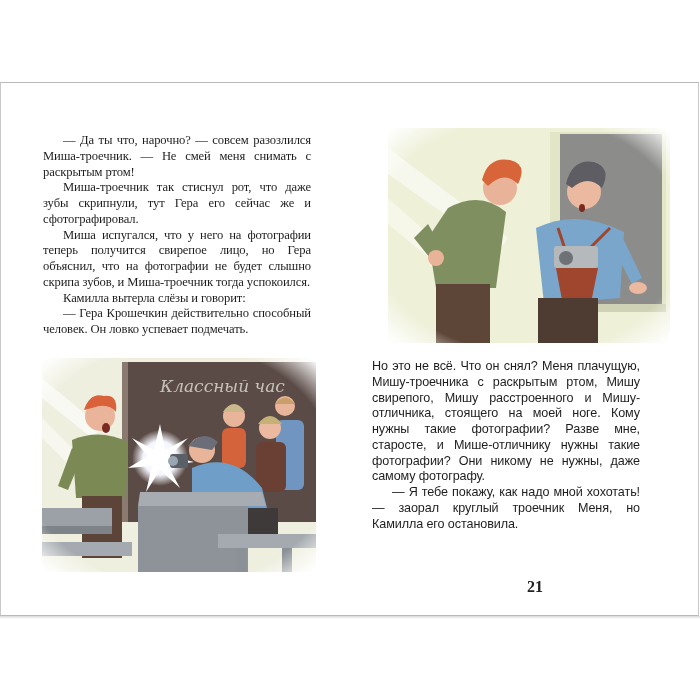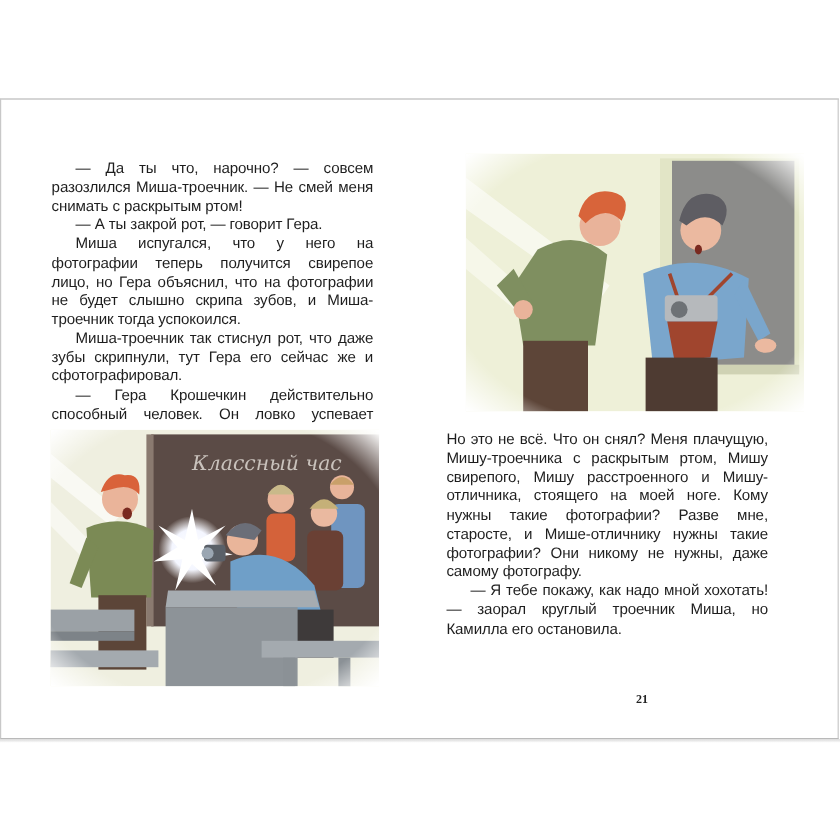--- a/index.html
+++ b/index.html
@@ -15,41 +15,41 @@
     }
     .spread-shadow {
       position: absolute; left: 0; top: 616px; width: 700px; height: 3px;
       background: linear-gradient(#d9d9d9, #ffffff);
     }
     .text-block {
       position: absolute; font-size: 12.6px; line-height: 15.75px; letter-spacing: -0.1px;
     }
     .text-block p { margin: 0; text-align: justify; }
     .text-block p.indent { text-indent: 20px; }
-    .left-text { left: 43px; top: 133px; width: 268px; }
+    .left-text { left: 43px; top: 133px; width: 268px; font-family: Liberation Serif, serif; }
     .right-text { left: 372px; top: 359px; width: 268px; }
     .page-number {
       position: absolute; left: 520px; top: 578px; width: 30px; text-align: center;
-      font-family: "Liberation Serif", serif; font-weight: bold; font-size: 10px; color: #222;
+      font-family: "Liberation Serif", serif; font-weight: bold; font-size: 16px; color: #222;
     }
     .illustration { position: absolute; overflow: hidden; }
     .ill-top { left: 388px; top: 128px; width: 282px; height: 215px; }
     .ill-bottom { left: 42px; top: 358px; width: 274px; height: 214px; }
   </style>
 </head>
 <body>
 
 <div class="spread"></div>
 <div class="spread-shadow"></div>
 
 <div class="text-block left-text">
   <p class="indent">— Да ты что, нарочно? — совсем разозлился Миша-троечник. — Не смей меня снимать с раскрытым ртом!</p>
-  <p class="indent">— А ты закрой рот, — говорит Гера.</p>
+  <p class="indent">Миша-троечник так стиснул рот, что даже зубы скрипнули, тут Гера его сейчас же и сфотографировал.</p>
   <p class="indent">Миша испугался, что у него на фотографии теперь получится свирепое лицо, но Гера объяснил, что на фотографии не будет слышно скрипа зубов, и Миша-троечник тогда успокоился.</p>
-  <p class="indent">Миша-троечник так стиснул рот, что даже зубы скрипнули, тут Гера его сейчас же и сфотографировал.</p>
+  <p class="indent">Камилла вытерла слёзы и говорит:</p>
   <p class="indent">— Гера Крошечкин действительно способный человек. Он ловко успевает подмечать.</p>
 </div>
 
 <div class="illustration ill-bottom">
   <svg width="274" height="214" viewBox="0 0 274 214">
     <defs>
       <radialGradient id="fadeB" cx="50%" cy="50%" r="70%">
         <stop offset="80%" stop-color="#fff" stop-opacity="0"></stop>
         <stop offset="100%" stop-color="#fff" stop-opacity="1"></stop>
       </radialGradient>
@@ -143,16 +143,16 @@
     <rect x="166" y="118" width="44" height="22" rx="3" fill="#b6b9bc"></rect>
     <circle cx="178" cy="130" r="7" fill="#6e7276"></circle>
     <path d="M168 140 L210 140 L204 170 L174 172 Z" fill="#a0452e"></path>
     <rect x="150" y="170" width="60" height="45" fill="#4e3b32"></rect>
     <rect x="0" y="0" width="282" height="215" fill="url(#fadeT)"></rect>
   </svg>
 </div>
 
 <div class="text-block right-text">
   <p>Но это не всё. Что он снял? Меня плачущую, Мишу-троечника с раскрытым ртом, Мишу свирепого, Мишу расстроенного и Мишу-отличника, стоящего на моей ноге. Кому нужны такие фотографии? Разве мне, старосте, и Мише-отличнику нужны такие фотографии? Они никому не нужны, даже самому фотографу.</p>
-  <p class="indent">— Я тебе покажу, как надо мной хохотать! — заорал круглый троечник Миша, но Камилла его остановила.</p>
+  <p class="indent">— Я тебе покажу, как надо мной хохотать! — заорал круглый троечник Меня, но Камилла его остановила.</p>
 </div>
 
 <div class="page-number">21</div>
 
 </body></html>

